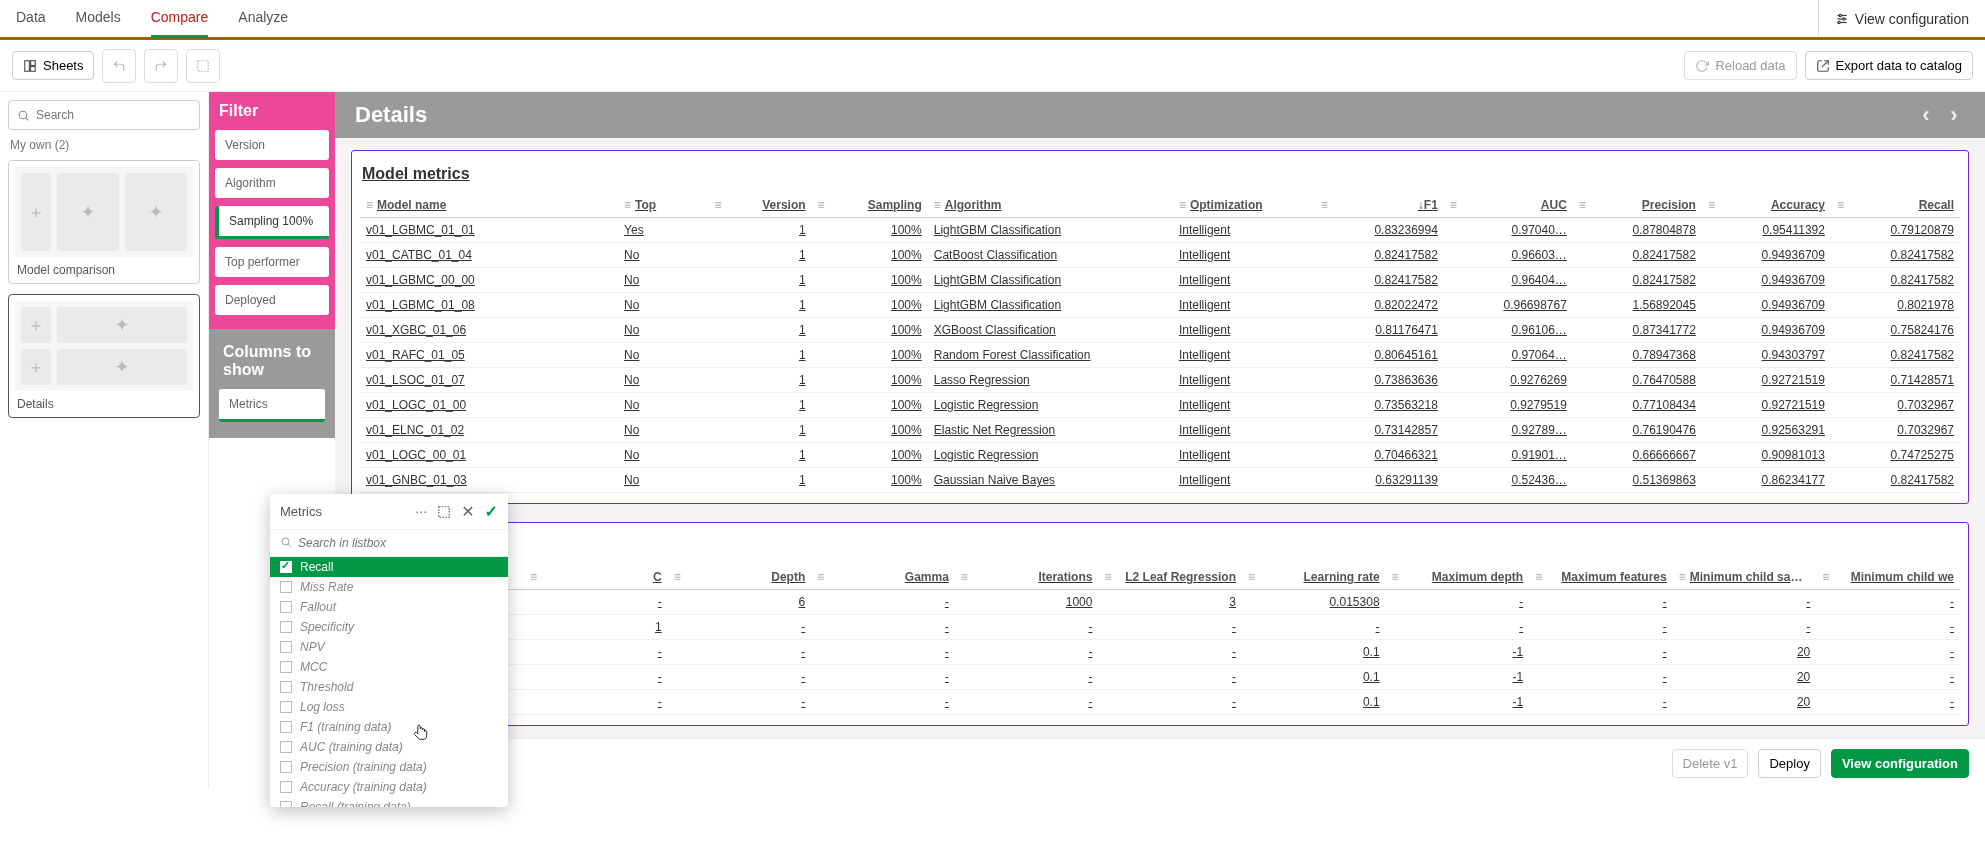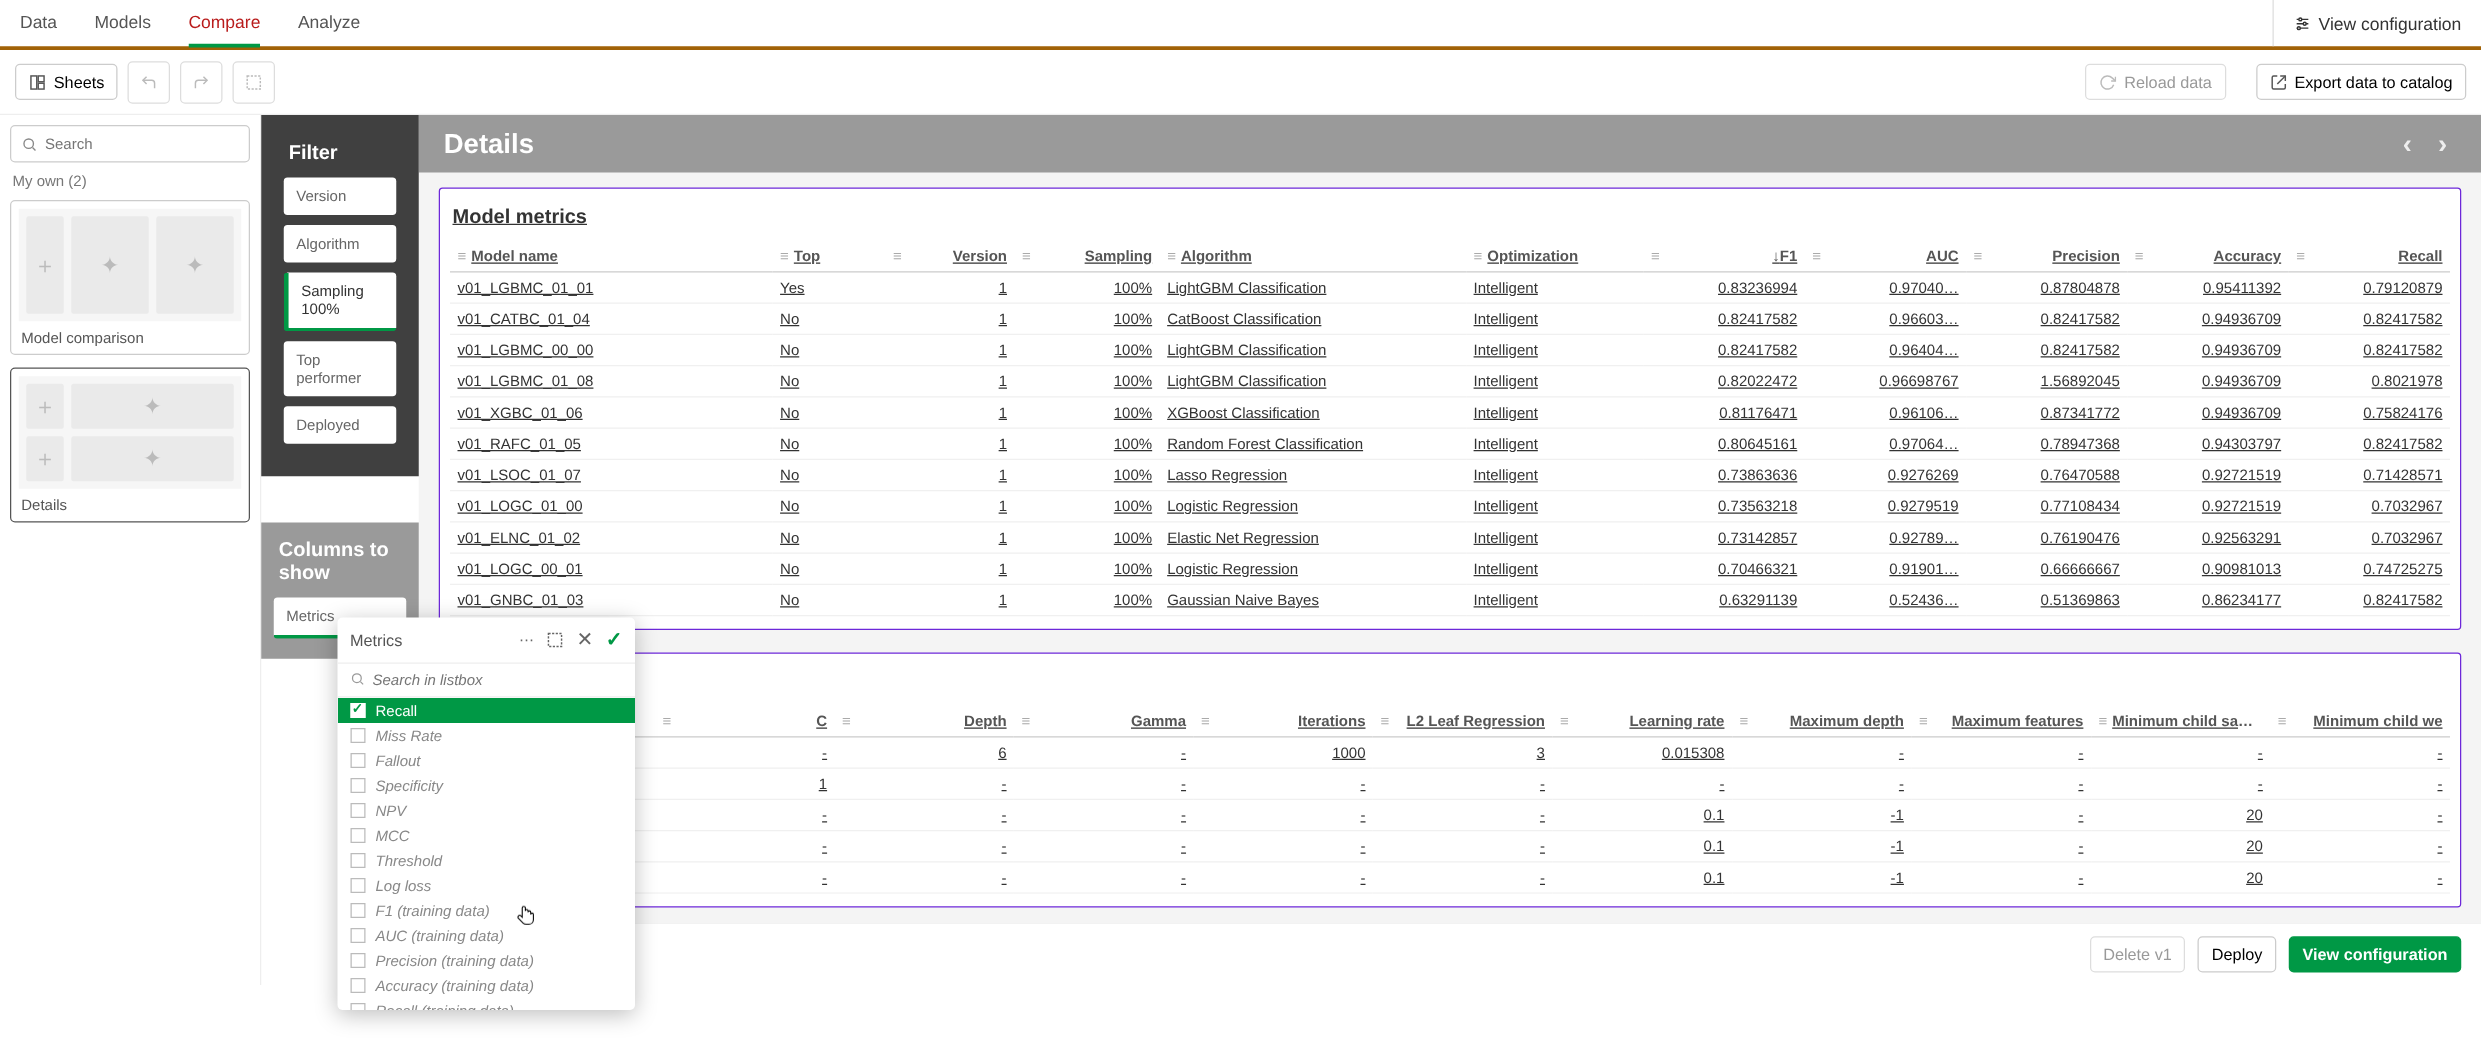--- a/index.html
+++ b/index.html
@@ -13,41 +13,41 @@
   .topnav-right { display:flex; align-items:center; gap:8px; border-left:1px solid #ddd; padding-left:16px; height:100%; }
   .viewconfig-top { font-size:14px; color:#333; display:flex; align-items:center; gap:6px; cursor:pointer; }
 
   
   .toolbar { display:flex; align-items:center; justify-content:space-between; padding:8px 12px; border-bottom:1px solid #eee; height:52px; }
   .toolbar-left { display:flex; align-items:center; gap:8px; }
   .btn { border:1px solid #ccc; background:#fff; border-radius:4px; padding:6px 10px; font-size:13px; display:inline-flex; align-items:center; gap:6px; cursor:pointer; }
   .btn.ghost { border-color:#ddd; color:#999; }
   .btn.icononly { width:34px; height:34px; justify-content:center; padding:0; }
   .btn.primary { background:#009845; color:#fff; border-color:#009845; font-weight:600; }
-  .toolbar-right { display:flex; gap:24px; }
+  .toolbar-right { display:flex; gap:8px; }
 
   
   .wrap { display:flex; }
   .leftcol { width:238px; padding:8px; border-right:1px solid #eee; }
   .searchbox { display:flex; align-items:center; gap:6px; border:1px solid #ccc; border-radius:4px; padding:4px 8px; width:100%; height:30px; }
   .searchbox input { border:none; outline:none; flex:1; font-size:12px; }
   .sidecap { font-size:12px; color:#777; padding:8px 2px; }
   .thumb { border:1px solid #ccc; border-radius:4px; padding:6px; margin-bottom:10px; cursor:pointer; }
   .thumb.active { border:1.5px solid #555; }
   .thumb-imgs { height:90px; background:#f6f6f6; display:flex; gap:6px; padding:6px; }
   .thumb-imgs .cell { flex:1; background:#eaeaea; border-radius:2px; display:flex; align-items:center; justify-content:center; color:#bbb; font-size:18px; }
   .thumb-title { font-size:12px; color:#555; padding:6px 2px 0; }
   .thumb-imgs.col { flex-direction:column; }
 
   .midcol { width:320px; padding:0; }
-  .filterpanel { background:#404040; padding:18px; }
+  .filterpanel { background:#ec4899; padding:6px; }
   .filterpanel h4 { color:#fff; font-size:16px; font-weight:600; padding:4px 4px 10px; }
   .pillrow { background:#fff; border-radius:3px; padding:8px 10px; margin-bottom:8px; font-size:12px; color:#666; }
   .pillrow.greenbar { border-left:4px solid #009845; border-bottom:3px solid #009845; color:#333; }
-  .colspanel { background:#9a9a9a; padding:10px 10px 16px;margin-top:37px; }
+  .colspanel { background:#9a9a9a; padding:10px 10px 16px; }
   .colspanel h4 { color:#fff; font-size:16px; font-weight:600; padding:4px 4px 10px; }
   .metricsrow { background:#fff; border-radius:3px; padding:8px 10px; font-size:12px; color:#666; border-bottom:3px solid #009845; }
 
   
   .popup { position:absolute; left:270px; top:494px; width:238px; background:#fff; box-shadow:0 4px 18px rgba(0,0,0,0.25); border-radius:4px; z-index:10; }
   .popup-head { display:flex; align-items:center; justify-content:space-between; padding:8px 10px; border-bottom:1px solid #eee; }
   .popup-head .title { font-size:13px; color:#555; }
   .popup-head .icons { display:flex; gap:10px; align-items:center; color:#666; }
   .popup-search { display:flex; align-items:flex-start; gap:6px; padding:6px 10px; border-bottom:1px solid #eee; }
   .popup-search input { border:none; outline:none; width:100%; font-style:italic; color:#999; font-size:12px; }

